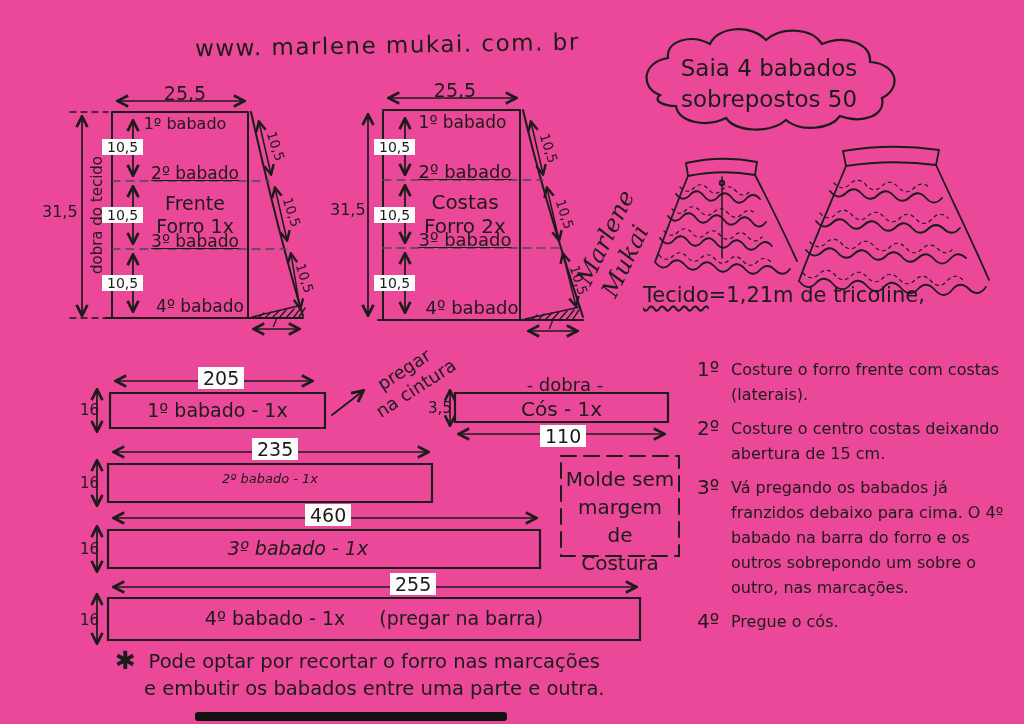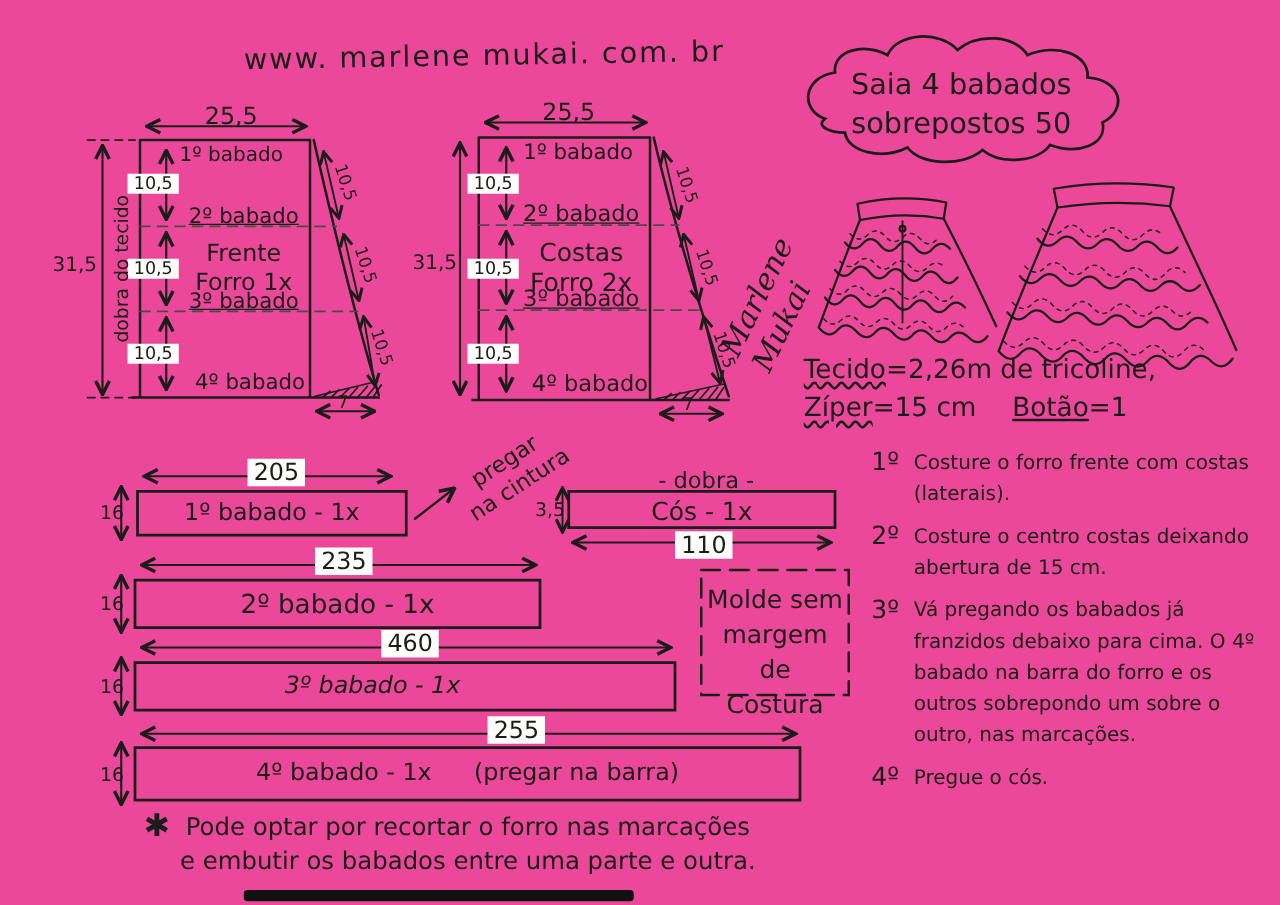--- a/index.html
+++ b/index.html
@@ -177,25 +177,21 @@
   <div class="abs paperbg" style="left:374px;top:207px;font-size:14px;">10,5</div>
   <div class="abs paperbg" style="left:374px;top:275px;font-size:14px;">10,5</div>
   <div class="abs" style="left:330px;top:200px;font-size:16px;">31,5</div>
   <div class="abs rot72" style="left:549px;top:148px;font-size:13.5px;">10,5</div>
   <div class="abs rot72" style="left:565px;top:214px;font-size:13.5px;">10,5</div>
   <div class="abs rot72" style="left:579px;top:280px;font-size:13.5px;">10,5</div>
   <div class="abs" style="left:546px;top:316px;font-size:14px;">7</div>
 
   <div class="abs" style="left:643px;top:280px;font-size:21px;line-height:31px;">
     <div>
-      <span class="wavy">Tecido</span><span>=2,26m de tricoline,</span>
-    </div>
-    <div>
-      <span class="wavy">Zíper</span><span>=15 cm</span>
-      <span class="ul" style="margin-left:22px;">Botão</span><span>=1</span>
+      <span class="wavy">Tecido</span><span>=1,21m de tricoline,</span>
     </div>
   </div>
 
   <div class="abs" style="left:697px;top:357px;width:330px;">
     <div class="instr-item">
       <div class="instr-num">1º</div>
       <div class="instr-text">Costure o forro frente com costas (laterais).</div>
     </div>
     <div class="instr-item">
       <div class="instr-num">2º</div>
@@ -209,21 +205,21 @@
       <div class="instr-num">4º</div>
       <div class="instr-text">Pregue o cós.</div>
     </div>
   </div>
 
   <div class="abs ctr paperbg" style="left:198px;top:367px;font-size:19px;">205</div>
   <div class="abs ctr" style="left:110px;top:399px;width:215px;font-size:19px;">1º babado - 1x</div>
   <div class="abs" style="left:80px;top:401px;font-size:15px;">16</div>
 
   <div class="abs ctr paperbg" style="left:252px;top:438px;font-size:19px;">235</div>
-  <div class="abs ctr" style="left:108px;top:471px;width:324px;font-size:21px;">2º babado - 1x</div>
+  <div class="abs ctr" style="left:108px;top:471px;width:324px;font-size:13px;font-style:italic;">2º babado - 1x</div>
   <div class="abs" style="left:80px;top:474px;font-size:15px;">16</div>
 
   <div class="abs ctr paperbg" style="left:305px;top:504px;font-size:19px;">460</div>
   <div class="abs ctr" style="left:108px;top:537px;width:380px;font-size:19px;font-style:italic;">3º babado - 1x</div>
   <div class="abs" style="left:80px;top:540px;font-size:15px;">16</div>
 
   <div class="abs ctr paperbg" style="left:358px;top:573px;font-size:19px;margin-left:32px;">255</div>
   <div class="abs strip-label-row" style="left:108px;top:607px;width:532px;font-size:19px;">
     <span>4º babado - 1x</span>
     <span>(pregar na barra)</span>

